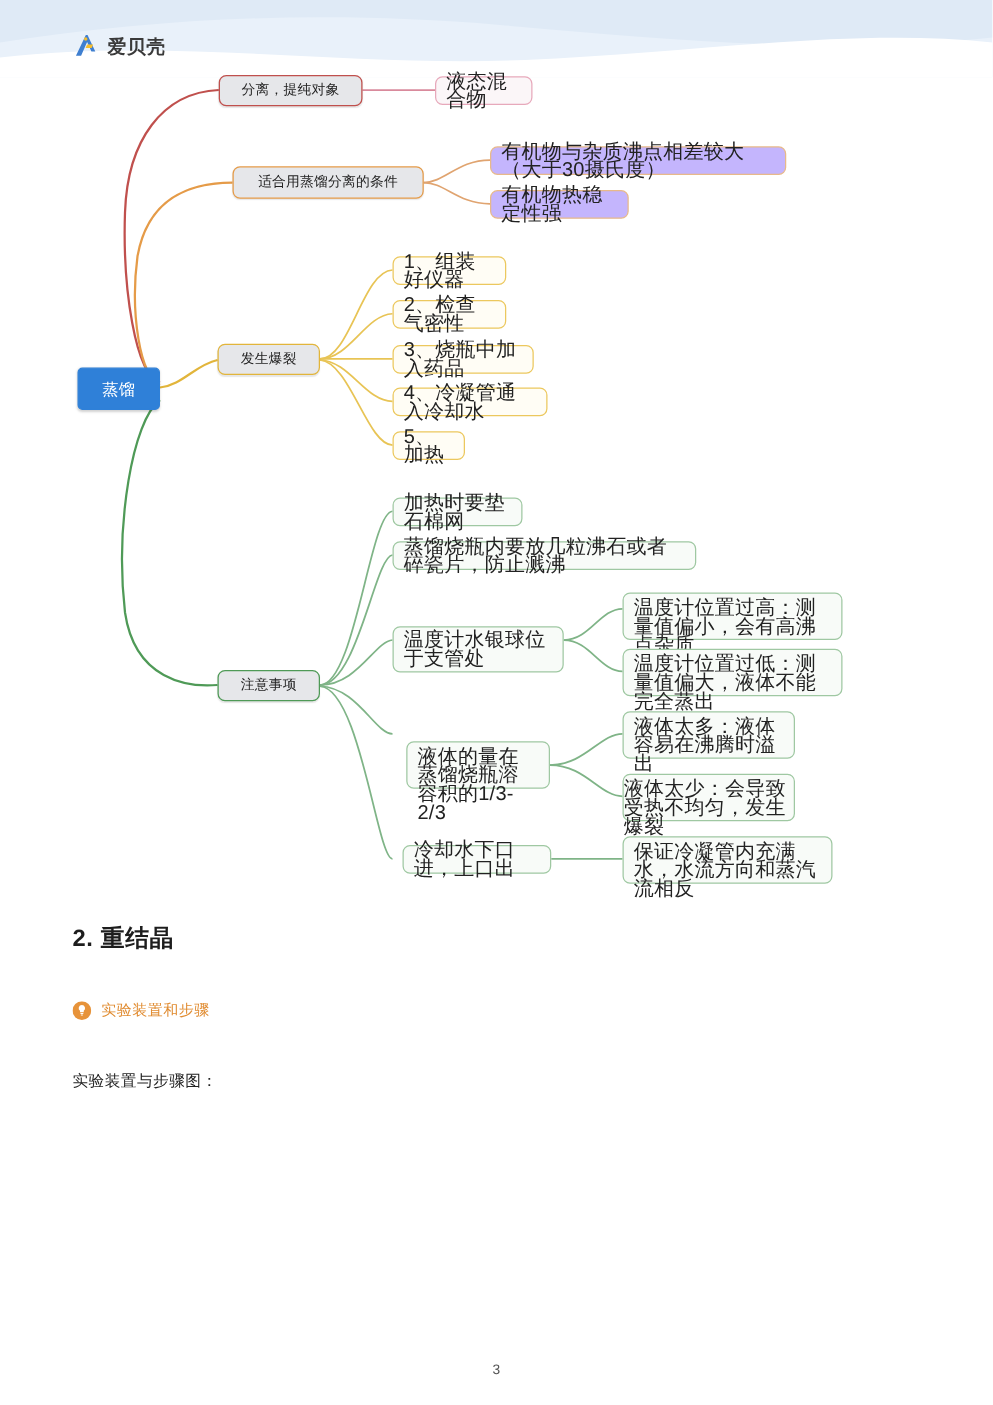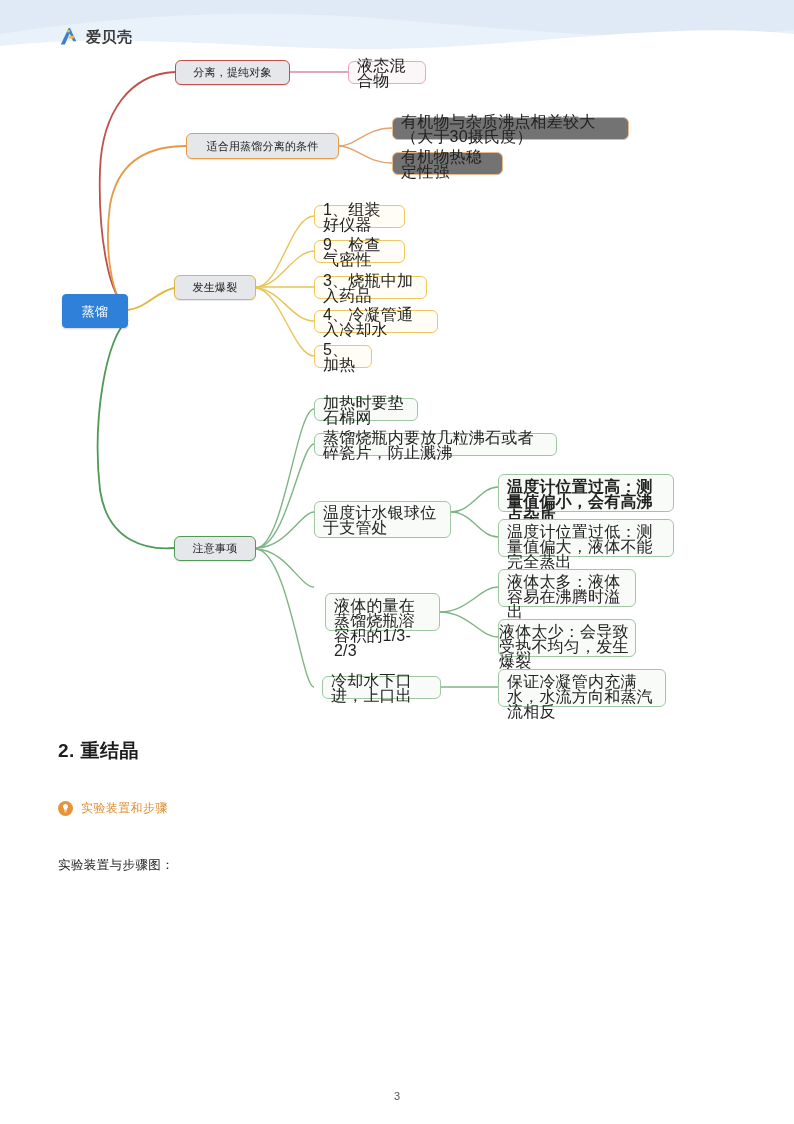--- a/index.html
+++ b/index.html
@@ -89,21 +89,21 @@
     box-shadow: 0 1px 1px rgba(0,0,0,.10);
   }
   .hub.red    { border-color: #c0504d; }
   .hub.orange { border-color: #e59b48; }
   .hub.yellow { border-color: #e2b53b; }
   .hub.green  { border-color: #4f9a57; }
 
   
   .leaf { display: flex; align-items: center; }
   .leaf.pink   { border-color: #e7a9bb; background: #fbf6f8; }
-  .leaf.orange { border-color: #e8b98a; background: #737373; }
+  .leaf.orange { border-color: #e8b98a; background: #c4b5fd; }
   .leaf.yellow { border-color: #ecc85e; background: #fffdf5; }
   .leaf.green  { border-color: #9fc8a2; background: #f8fbf8; }
   .leaf.multiline { align-items: flex-start; }
 
   
   #doc-body {
     position: absolute;
     left: 58px; top: 738px;
     width: 680px;
   }
@@ -221,21 +221,21 @@
     <span>有机物热稳定性强</span>
   </div>
 
   <div class="node hub yellow" style="left:174px; top:275px; width:82px; height:25px;">
     <span>发生爆裂</span>
   </div>
   <div class="node leaf yellow" style="left:314px; top:205px; width:91px; height:23px; justify-content:center;">
     <span>1、组装好仪器</span>
   </div>
   <div class="node leaf yellow" style="left:314px; top:240px; width:91px; height:23px; justify-content:center;">
-    <span>9、检查气密性</span>
+    <span>2、检查气密性</span>
   </div>
   <div class="node leaf yellow" style="left:314px; top:276px; width:113px; height:23px; justify-content:center;">
     <span>3、烧瓶中加入药品</span>
   </div>
   <div class="node leaf yellow" style="left:314px; top:310px; width:124px; height:23px; justify-content:flex-end;">
     <span>4、冷凝管通入冷却水</span>
   </div>
   <div class="node leaf yellow" style="left:314px; top:345px; width:58px; height:23px; justify-content:center;">
     <span>5、加热</span>
   </div>
@@ -248,21 +248,21 @@
     <span>加热时要垫石棉网</span>
   </div>
 
   <div class="node leaf green" style="left:314px; top:433px; width:243px; height:23px; justify-content:center;">
     <span>蒸馏烧瓶内要放几粒沸石或者碎瓷片，防止溅沸</span>
   </div>
 
   <div class="node leaf green" style="left:314px; top:501px; width:137px; height:37px; justify-content:flex-end;">
     <span>温度计水银球位于支管处</span>
   </div>
-  <div class="node leaf green multiline" style="left:498px; top:474px; width:176px; height:38px; padding:4px 8px;font-weight:bold;">
+  <div class="node leaf green multiline" style="left:498px; top:474px; width:176px; height:38px; padding:4px 8px;">
     <span>温度计位置过高：测量值偏小，会有高沸点杂质</span>
   </div>
   <div class="node leaf green multiline" style="left:498px; top:519px; width:176px; height:38px; padding:4px 8px;">
     <span>温度计位置过低：测量值偏大，液体不能完全蒸出</span>
   </div>
 
   <div class="node leaf green multiline" style="left:325px; top:593px; width:115px; height:38px; padding:4px 8px;">
     <span>液体的量在蒸馏烧瓶溶容积的1/3-2/3</span>
   </div>
   <div class="node leaf green multiline" style="left:498px; top:569px; width:138px; height:38px; padding:4px 8px;">

